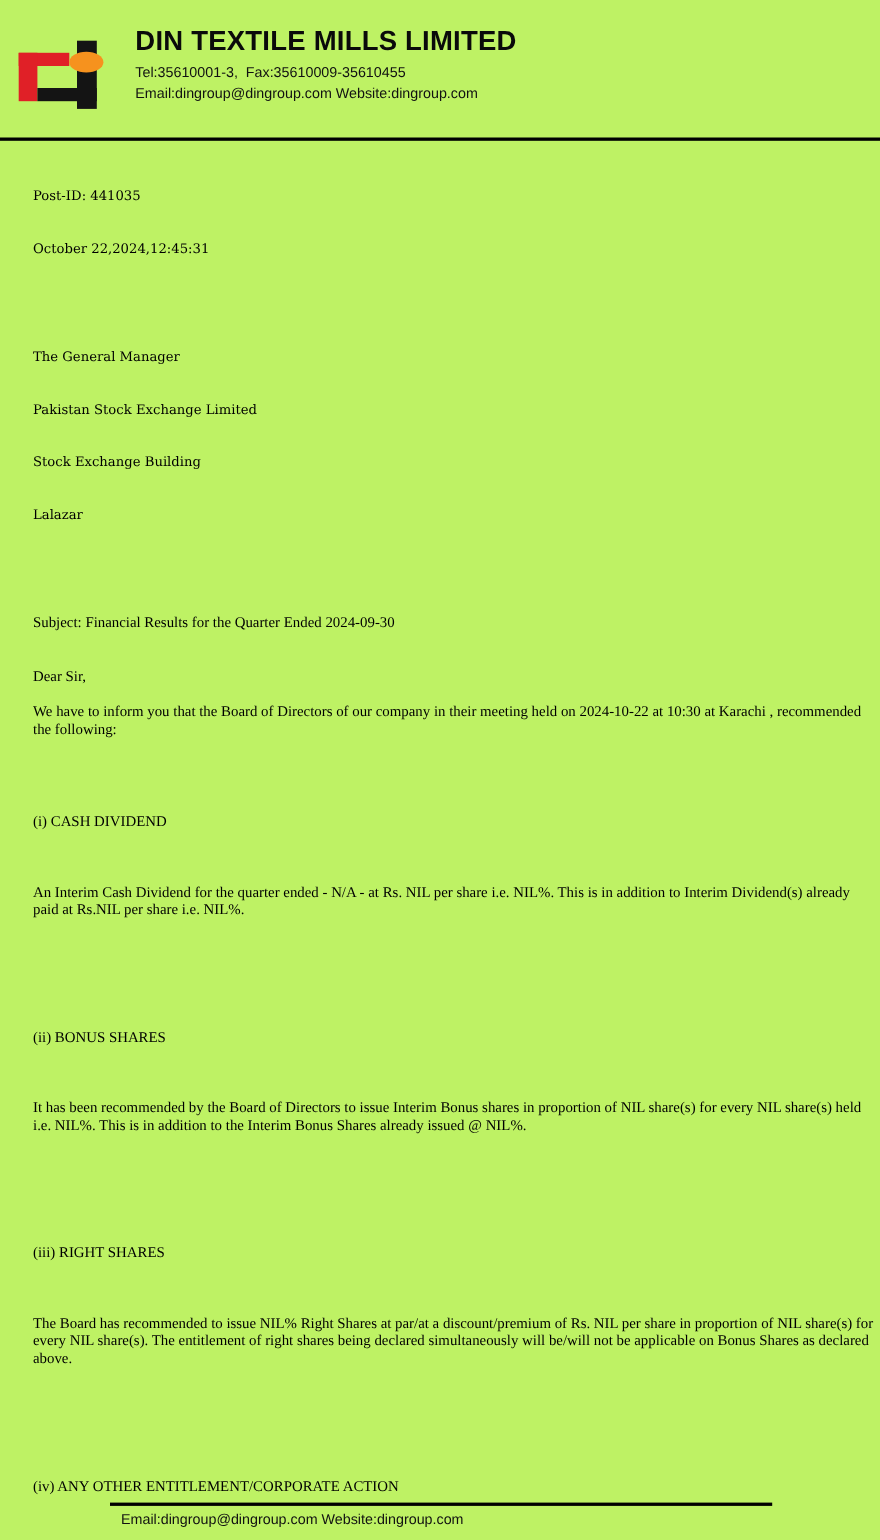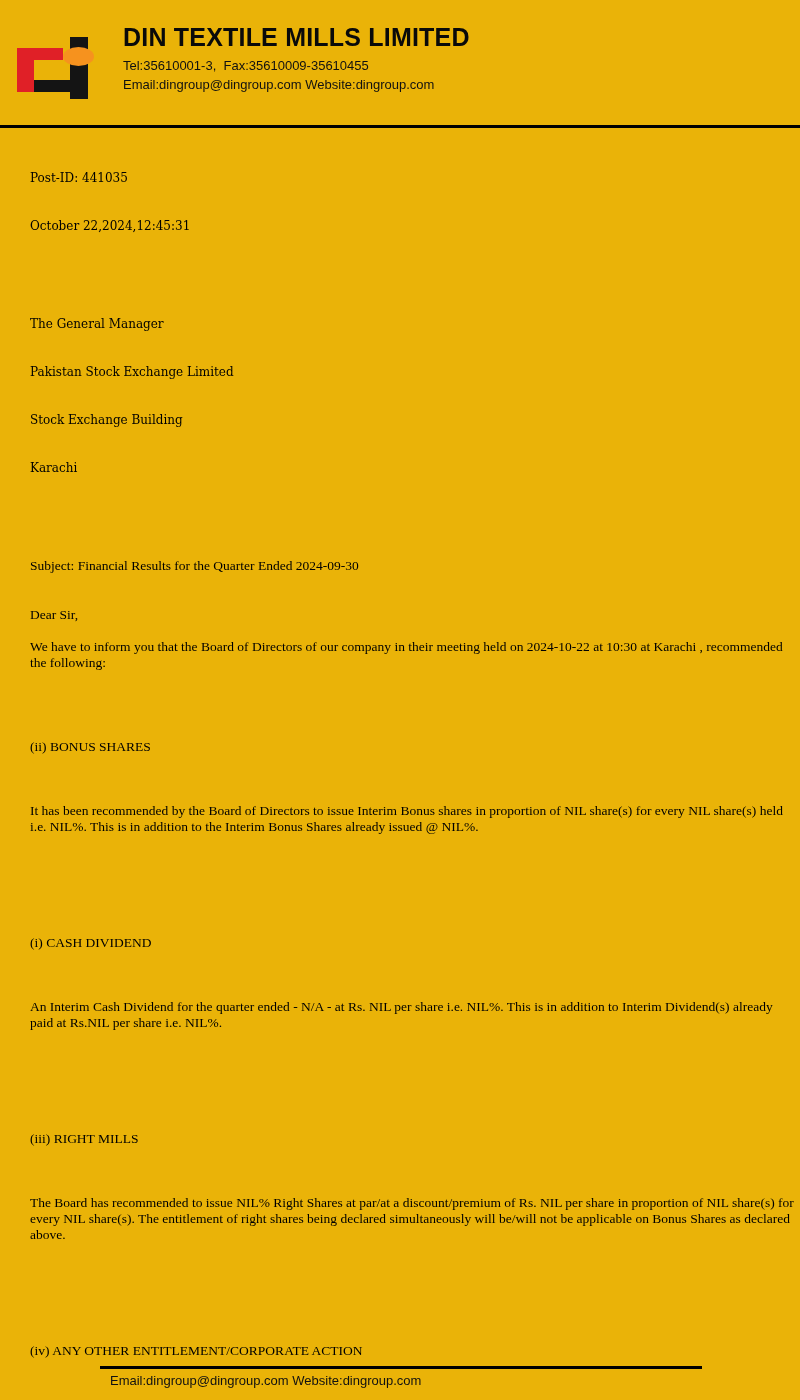--- a/index.html
+++ b/index.html
@@ -1,19 +1,19 @@
 <!DOCTYPE html>
 <html><head>
 <meta charset="utf-8">
 <style>
   html, body { margin:0; padding:0; background:#ffffff; }
   .page {
     position:relative;
     width:800px; height:1400px;
-    background:#eab308;
+    background:#bef264;
     color:#000;
     font-family:"Liberation Serif", serif;
     overflow:hidden;
   }
 
   
   .letterhead { position:absolute; top:0; left:0; width:800px; height:125px; }
   .logo { position:absolute; left:12px; top:36px; width:84px; height:64px; }
   .logo div { position:absolute; }
   .logo .vbar   { left:58px; top:1px;  width:18px; height:62px; background:#141414; }
@@ -89,41 +89,41 @@
 
     <div class="meta">
       <div>Post-ID: 441035</div>
       <div>October 22,2024,12:45:31</div>
     </div>
 
     <div class="recipient">
       <div class="bold">The General Manager</div>
       <div>Pakistan Stock Exchange Limited</div>
       <div>Stock Exchange Building</div>
-      <div>Karachi</div>
+      <div>Lalazar</div>
     </div>
 
     <p class="subject"><span>Subject:</span> <span class="bold">Financial Results for the Quarter Ended</span> <span>2024-09-30</span></p>
 
     <p class="salutation">Dear Sir,</p>
 
     <p class="para">We have to inform you that the Board of Directors of our company in their meeting held on 2024-10-22 at 10:30 at Karachi , recommended the following:</p>
 
     <div class="section">
+      <p class="sec-head"><span>(i)</span> <span class="bold">CASH DIVIDEND</span></p>
+      <p class="sec-body">An Interim Cash Dividend for the quarter ended - N/A - at Rs. NIL per share i.e. NIL%. This is in addition to Interim Dividend(s) already paid at Rs.NIL per share i.e. NIL%.</p>
+    </div>
+
+    <div class="section">
       <p class="sec-head"><span>(ii)</span> <span class="bold">BONUS SHARES</span></p>
       <p class="sec-body">It has been recommended by the Board of Directors to issue Interim Bonus shares in proportion of NIL share(s) for every NIL share(s) held i.e. NIL%. This is in addition to the Interim Bonus Shares already issued @ NIL%.</p>
     </div>
 
     <div class="section">
-      <p class="sec-head"><span>(i)</span> <span class="bold">CASH DIVIDEND</span></p>
-      <p class="sec-body">An Interim Cash Dividend for the quarter ended - N/A - at Rs. NIL per share i.e. NIL%. This is in addition to Interim Dividend(s) already paid at Rs.NIL per share i.e. NIL%.</p>
-    </div>
-
-    <div class="section">
-      <p class="sec-head"><span>(iii)</span> <span class="bold">RIGHT MILLS</span></p>
+      <p class="sec-head"><span>(iii)</span> <span class="bold">RIGHT SHARES</span></p>
       <p class="sec-body">The Board has recommended to issue NIL% Right Shares at par/at a discount/premium of Rs. NIL per share in proportion of NIL share(s) for every NIL share(s). The entitlement of right shares being declared simultaneously will be/will not be applicable on Bonus Shares as declared above.</p>
     </div>
 
     <div class="section">
       <p class="sec-head"><span>(iv)</span> <span class="bold">ANY OTHER ENTITLEMENT/CORPORATE ACTION</span></p>
       
     </div>
 
   </main>
 

